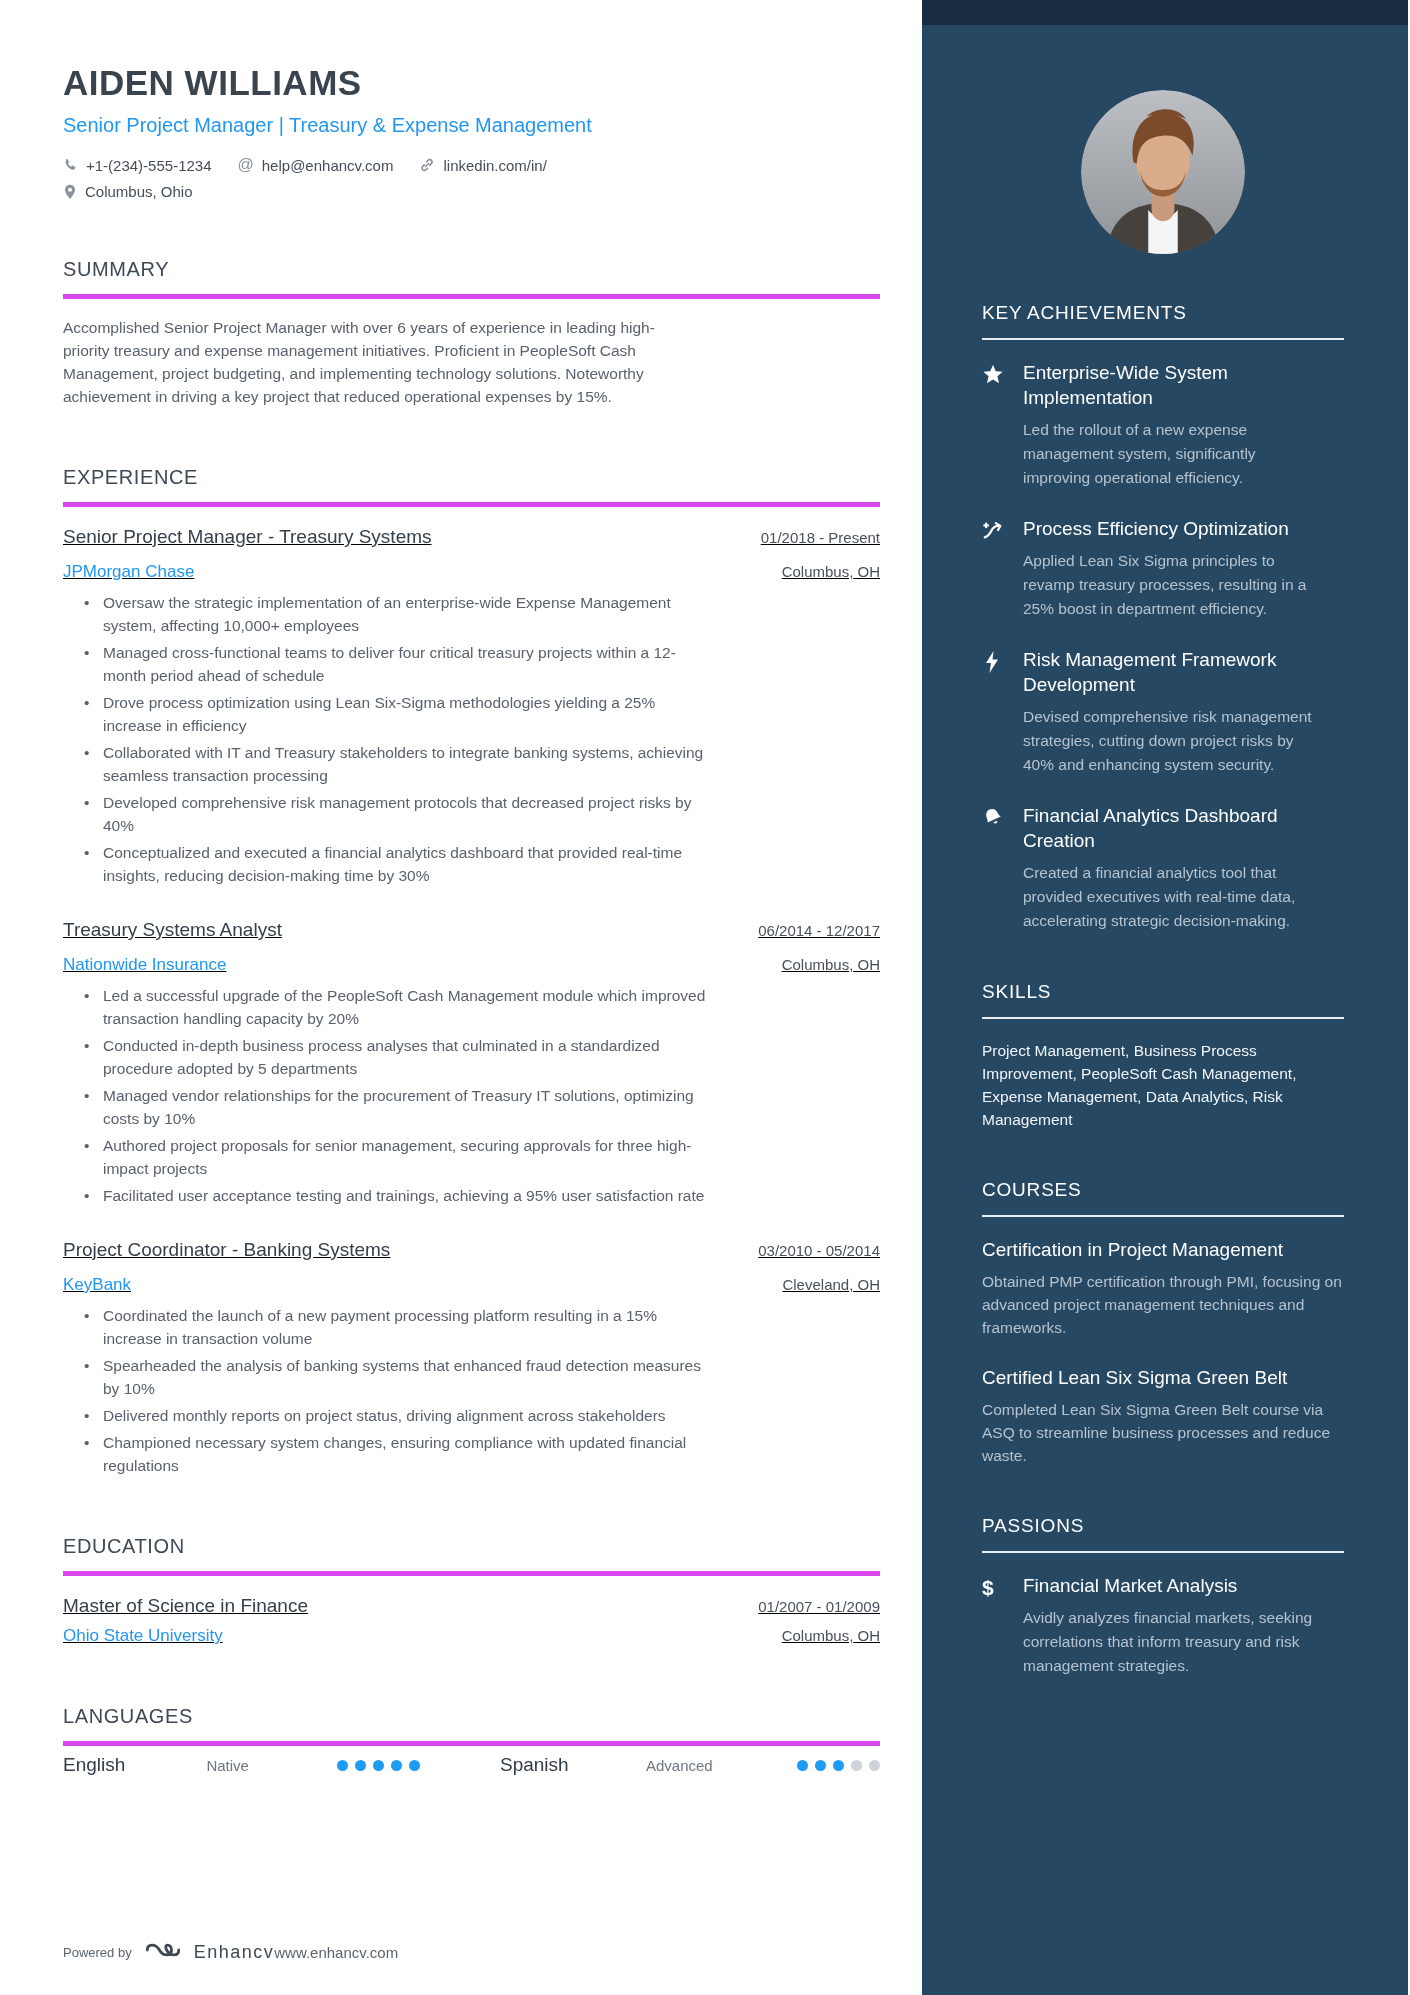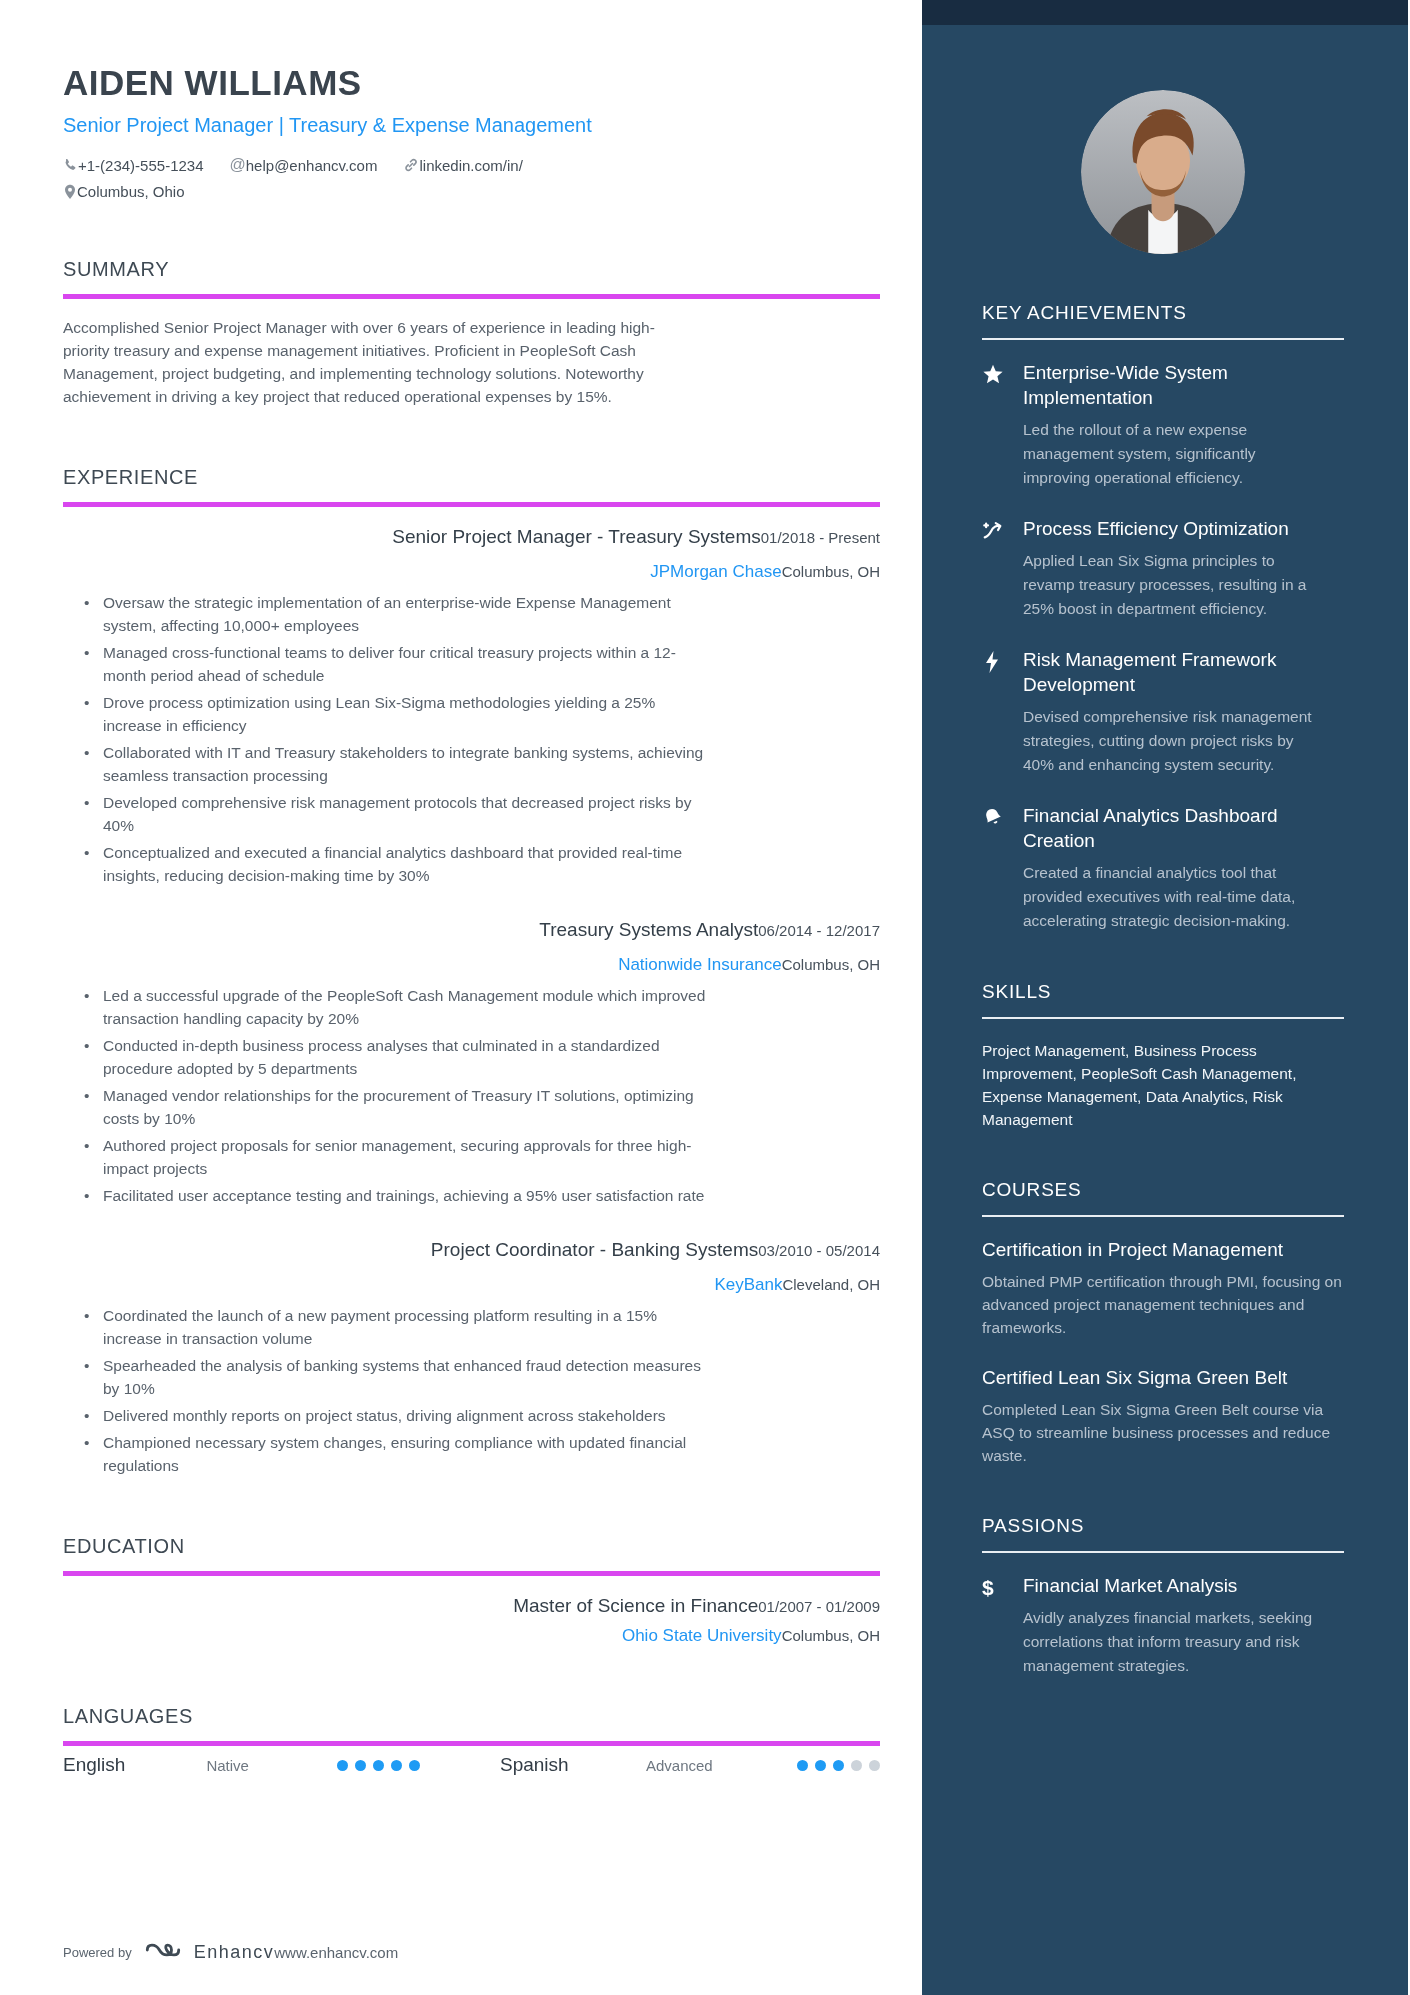--- a/index.html
+++ b/index.html
@@ -8,34 +8,34 @@
   .page { width:1408px; height:1995px; display:flex; overflow:hidden; background:#fff; }
 
   
   .main { width:922px; height:100%; padding:62px 42px 30px 63px; display:flex; flex-direction:column; }
 
   .name { font-size:35px; font-weight:700; color:#3A444E; letter-spacing:0.5px; line-height:42px; }
   .subtitle { font-size:20px; color:#2196F3; margin-top:8px; line-height:26px; }
 
   .contact-rows { margin-top:18px; }
   .contact-row { display:flex; align-items:center; gap:26px; margin-top:9px; }
-  .contact-item { display:flex; align-items:center; gap:0; font-size:15px; color:#454F59; }
+  .contact-item { display:flex; align-items:center; gap:8px; font-size:15px; color:#454F59; }
   .cicon { color:#8A929B; display:inline-flex; align-items:center; }
   .at-glyph { font-size:16px; color:#8A929B; }
 
   .section { margin-top:58px; }
   .sec-head { font-size:20px; font-weight:500; color:#3E4953; letter-spacing:0.6px;
               padding-bottom:13px; border-bottom:5px solid #d946ef; }
   .sec-body { padding-top:17px; }
 
   .summary-text { font-size:15.5px; line-height:23px; color:#59626C; max-width:618px; }
 
   .job { margin-bottom:30px; }
   .job:last-child { margin-bottom:0; }
-  .row-split { display:flex; justify-content:flex-end; align-items:baseline; }
+  .row-split { display:flex; justify-content:space-between; align-items:baseline;text-decoration:underline; }
   .job-title { font-size:19px; font-weight:500; color:#343F49; line-height:25px; }
   .job-dates { font-size:15px; color:#47515B; white-space:nowrap; }
   .company-row { margin-top:11px; }
   .company { font-size:17px; font-weight:500; color:#2196F3; line-height:23px; }
   .job-loc { font-size:15px; color:#47515B; white-space:nowrap; }
   .bullets { list-style:none; margin-top:8px; max-width:648px; }
   .bullets li { position:relative; padding-left:40px; font-size:15.5px; line-height:23px; color:#59626C; margin-top:4px; }
   .bullets li::before { content:"•"; position:absolute; left:21px; color:#59626C; }
 
   .edu-item { margin-bottom:26px; }

